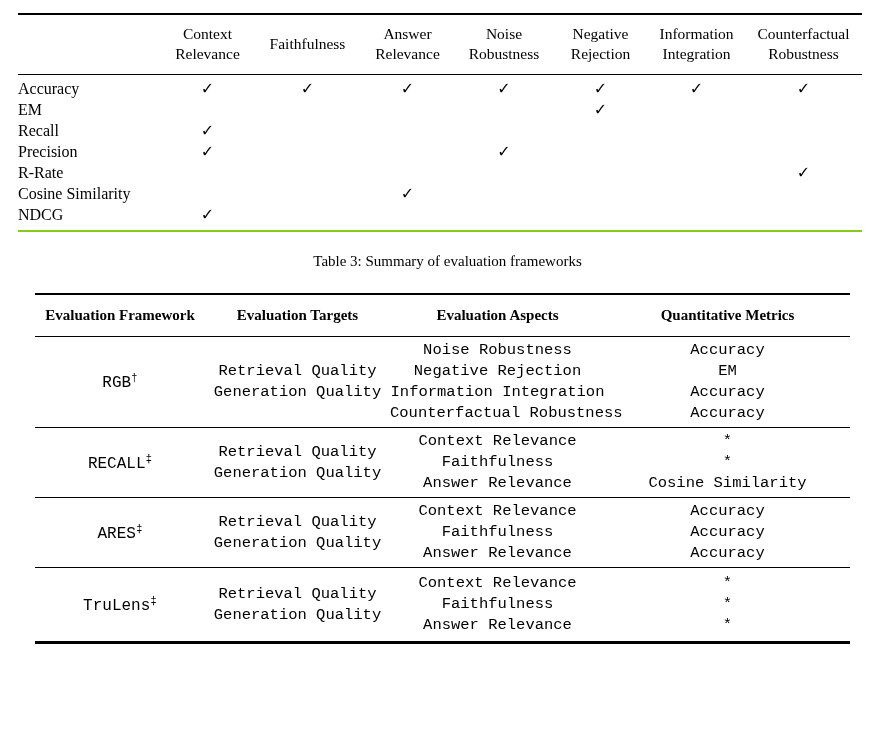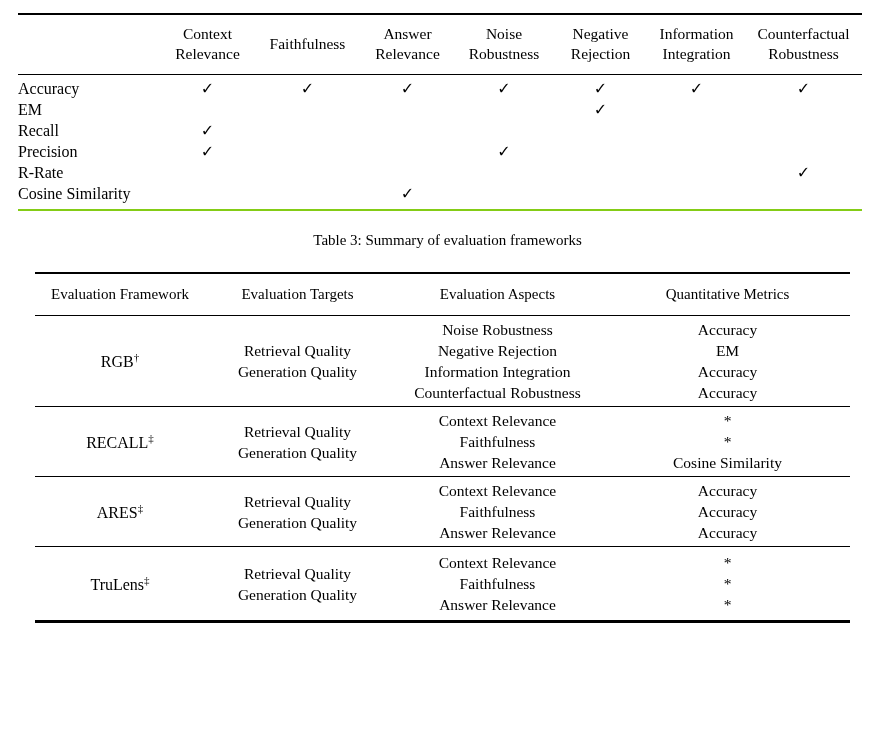--- a/index.html
+++ b/index.html
@@ -57,35 +57,36 @@
   
   .t2wrap { margin: 0 28px 0 35px; }
   table.t2 {
     border-collapse: collapse;
     table-layout: fixed;
     width: 815px;
     border-top: 2px solid #000;
     border-bottom: 3px solid #000;
   }
   table.t2 thead th {
-    font-weight: normal;
+    font-weight: bold;
     font-size: 15px;
     line-height: 21px;
     padding: 10px 0;
     border-bottom: 1px solid #000;
     text-align: center;
     vertical-align: middle;
   }
   table.t2 tbody tr { border-bottom: 1px solid #000; }
   table.t2 tbody tr:last-child { border-bottom: none; }
   table.t2 tbody td {
     text-align: center;
     vertical-align: middle;
     font-size: 15.5px;
     padding: 3px 0;
+    font-family: Liberation Mono, monospace;
   }
   table.t2 tbody tr.single td { padding: 5px 0; }
   table.t2 tbody tr:last-child td { padding: 5px 0; }
   .line { line-height: 21px; white-space: nowrap; }
   .fwname { font-size: 16px; }
   .fwname sup { font-size: 11px; }
 </style>
 </head>
 <body>
 
@@ -189,20 +190,30 @@
         <tr>
           <td class="rowlabel">Cosine Similarity</td>
           <td class="chk"></td>
           <td class="chk"></td>
           <td class="chk">✓</td>
           <td class="chk"></td>
           <td class="chk"></td>
           <td class="chk"></td>
           <td class="chk"></td>
         </tr>
+        <tr>
+          <td class="rowlabel">NDCG</td>
+          <td class="chk">✓</td>
+          <td class="chk"></td>
+          <td class="chk"></td>
+          <td class="chk"></td>
+          <td class="chk"></td>
+          <td class="chk"></td>
+          <td class="chk"></td>
+        </tr>
       </tbody>
     </table>
   </div>
 
   <div class="caption">Table 3: Summary of evaluation frameworks</div>
 
   <div class="t2wrap">
     <table class="t2">
       <colgroup>
         <col style="width:170px">

